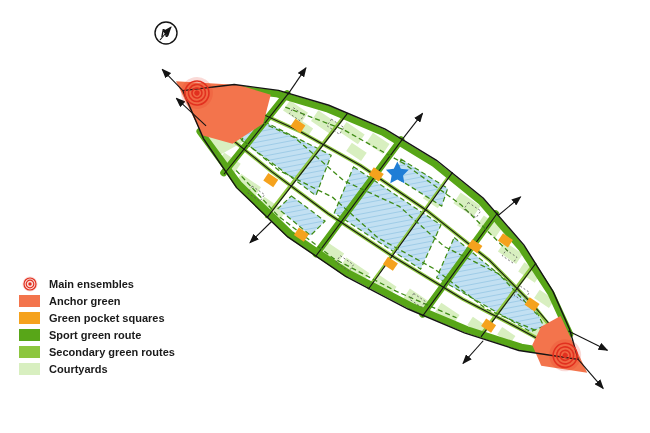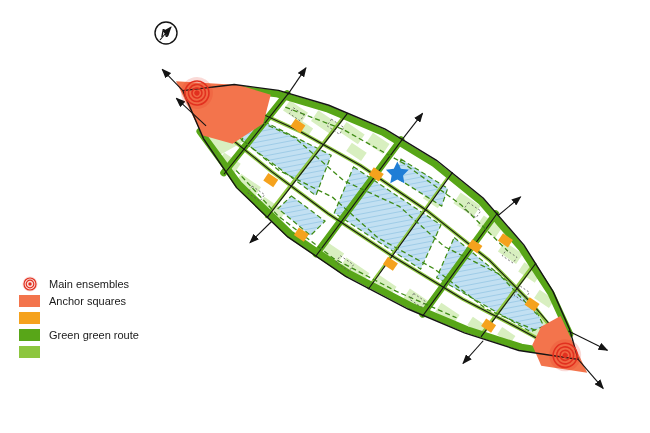--- a/index.html
+++ b/index.html
@@ -2,21 +2,21 @@
 <html><head>
 <meta charset="utf-8">
 <style>
   html,body{margin:0;padding:0;background:#fff;}
   .stage{
     position:relative;width:650px;height:433px;background:#ffffff;overflow:hidden;
     font-family:"Liberation Sans", sans-serif;
   }
   .plan-svg{position:absolute;left:0;top:0;}
   .legend{
-    position:absolute;left:18px;top:277px;display:flex;flex-direction:column;gap:3px;
+    position:absolute;left:18px;top:277px;display:flex;flex-direction:column;gap:3px;font-weight:bold;
   }
   .legend-row{display:flex;align-items:center;gap:7px;height:14px;}
   .legend-icon{width:24px;height:16px;display:flex;align-items:center;justify-content:flex-start;}
   .legend-label{font-size:11px;color:#1a1a1a;line-height:1;}
 </style>
 </head>
 <body>
 
 <div class="stage">
 
@@ -190,44 +190,54 @@
       <span class="legend-label">Main ensembles</span>
     </div>
 
 
     <div class="legend-row">
       <span class="legend-icon">
         <svg width="24" height="16">
             <rect x="1" y="2" width="21" height="12" fill="#f3744c"></rect>
           </svg>
       </span>
-      <span class="legend-label">Anchor squares</span>
+      <span class="legend-label">Anchor green</span>
     </div>
 
     <div class="legend-row">
       <span class="legend-icon">
         <svg width="24" height="16">
             <rect x="1" y="2" width="21" height="12" fill="#f5a21d"></rect>
           </svg>
       </span>
+      <span class="legend-label">Green pocket squares</span>
     </div>
 
 
     <div class="legend-row">
       <span class="legend-icon">
         <svg width="24" height="16">
             <rect x="1" y="2" width="21" height="12" fill="#58a618"></rect>
           </svg>
       </span>
-      <span class="legend-label">Green green route</span>
+      <span class="legend-label">Sport green route</span>
     </div>
 
     <div class="legend-row">
       <span class="legend-icon">
         <svg width="24" height="16">
             <rect x="1" y="2" width="21" height="12" fill="#8dc63f"></rect>
           </svg>
       </span>
-    </div>
-
+      <span class="legend-label">Secondary green routes</span>
+    </div>
+
+    <div class="legend-row">
+      <span class="legend-icon">
+        <svg width="24" height="16">
+            <rect x="1" y="2" width="21" height="12" fill="#d8efc0"></rect>
+          </svg>
+      </span>
+      <span class="legend-label">Courtyards</span>
+    </div>
 
   </div>
 </div>
 
 </body></html>

